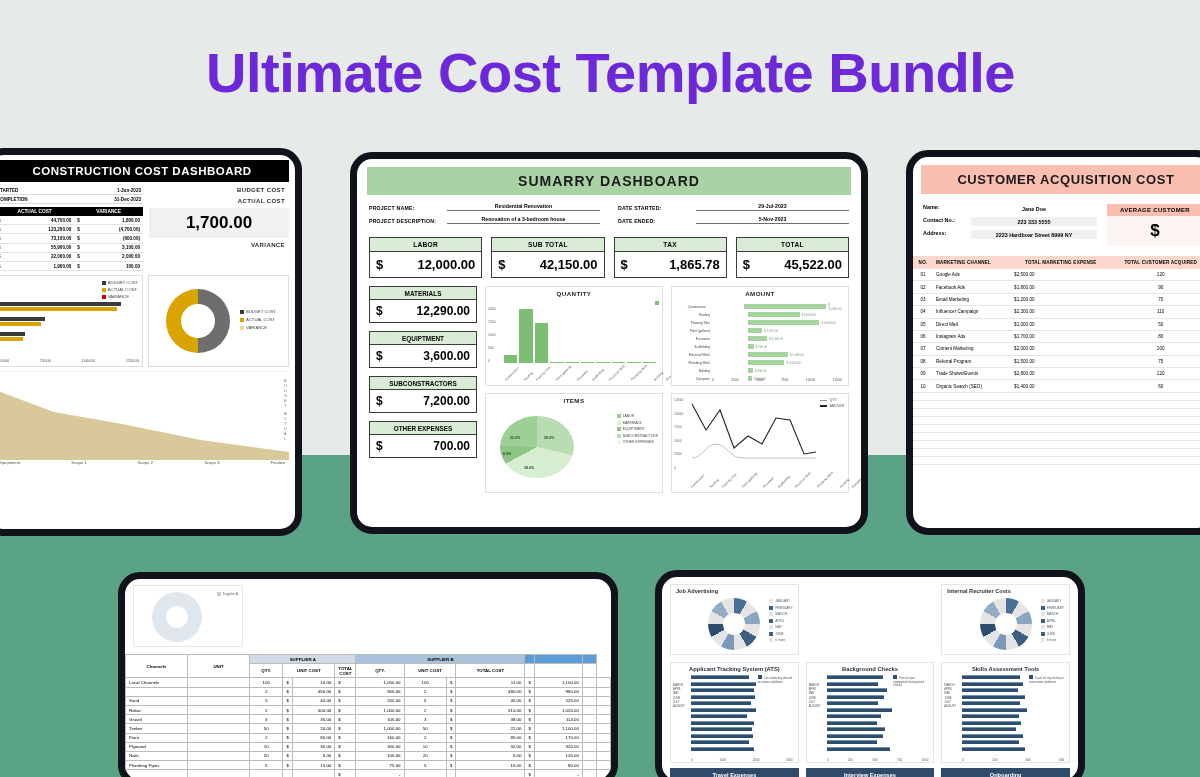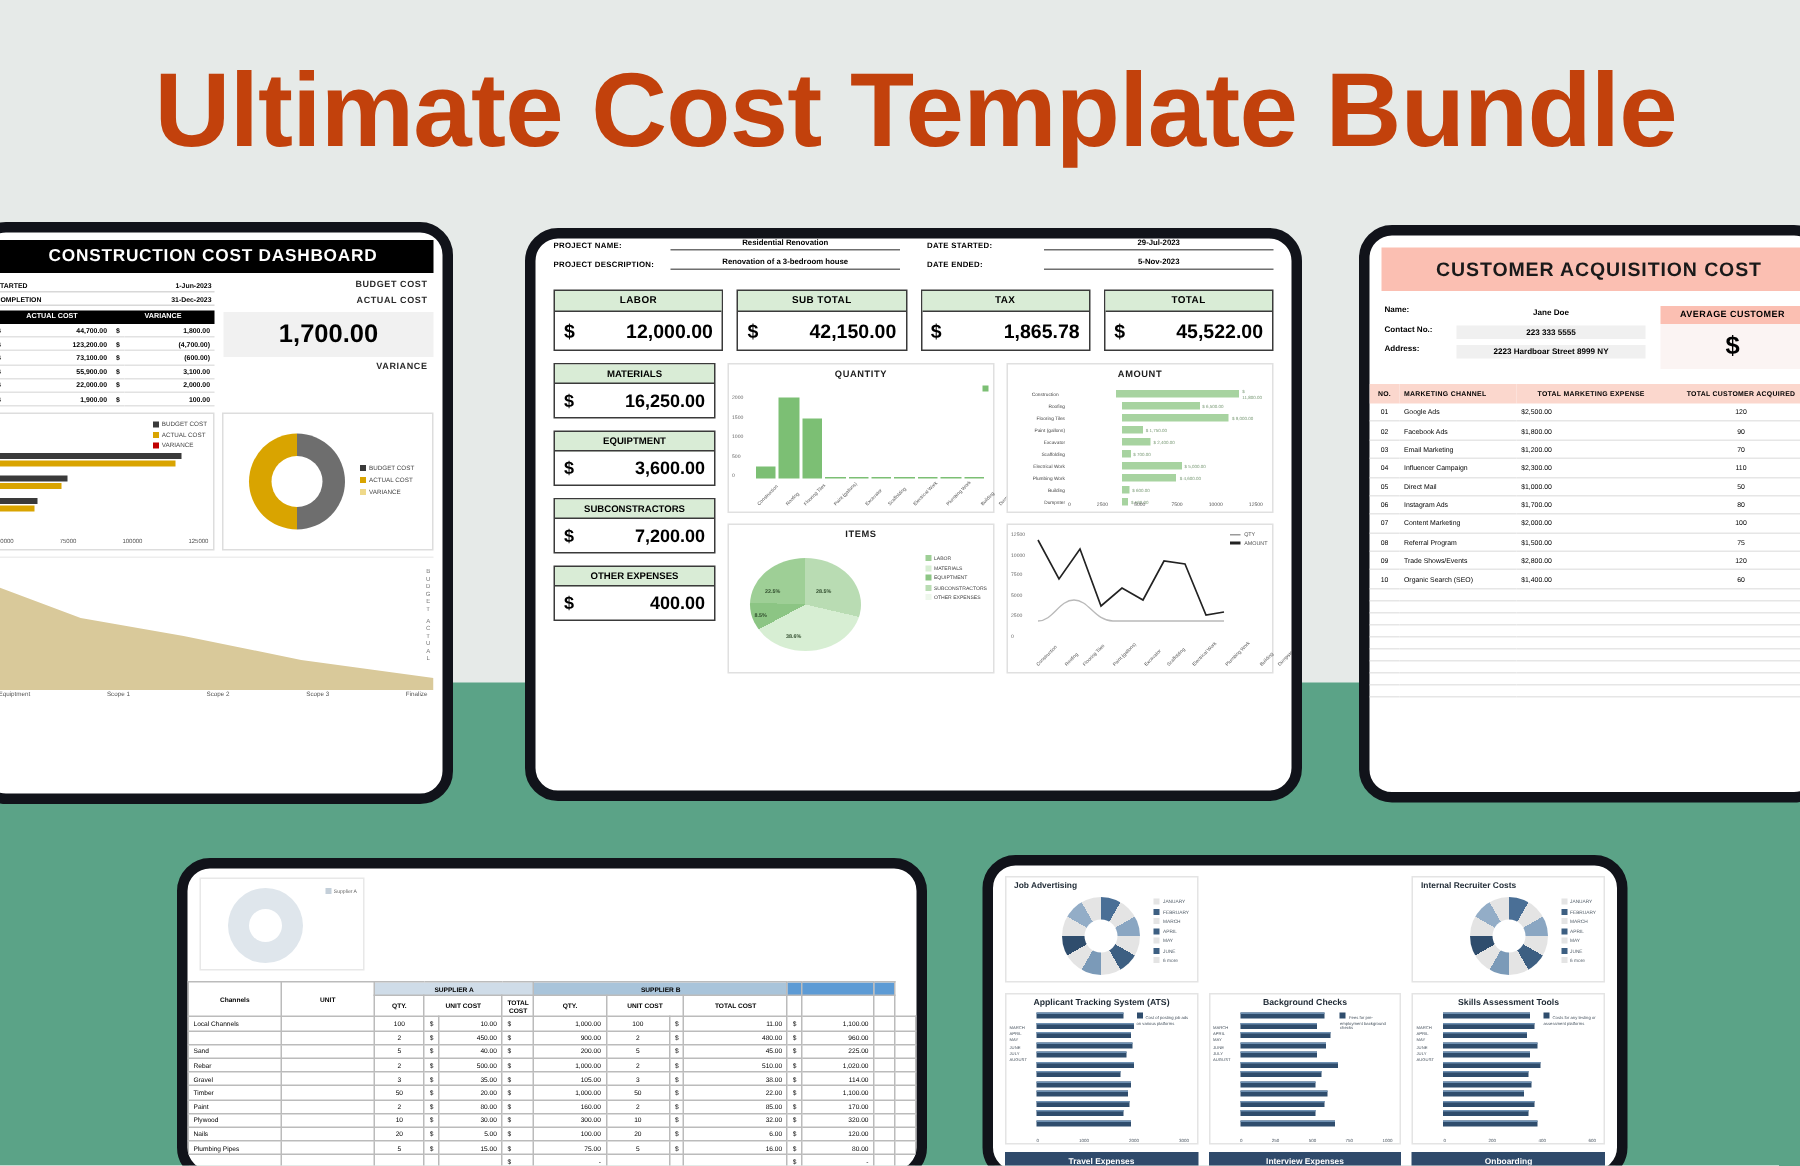--- a/index.html
+++ b/index.html
@@ -7,21 +7,21 @@
     width: 1200px; height: 777px; overflow: hidden;
     font-family: "Liberation Sans", sans-serif;
     background: #e8ecea; position: relative;
   }
   .bg-top { position:absolute; left:0; top:0; width:1200px; height:455px; background:#e6eae8; }
   .bg-bottom { position:absolute; left:0; top:455px; width:1200px; height:322px; background:#5ba387; }
 
   
   .header { position:absolute; left:0; top:18px; width:1200px; height:110px; display:flex; align-items:center; justify-content:center; }
   .h-40 { font-size:78px; font-weight:700; color:#17533f; letter-spacing:-1px; line-height:1; }
-  .h-rest { font-size:70px; font-weight:600; color:#c2410c; letter-spacing:-0.5px; line-height:1; margin-left:21px; }
+  .h-rest { font-size:56px; font-weight:600; color:#6d28d9; letter-spacing:-0.5px; line-height:1; margin-left:21px; }
 
   
   .panel { position:absolute; background:#fff; border:7px solid #11131a; border-radius:22px; overflow:hidden; }
 
   
   #p-construction { left:-18px; top:148px; width:320px; height:388px; }
   .cc-title { background:#000; color:#fff; font-size:11.5px; font-weight:700; letter-spacing:.5px; text-align:center; padding:5px 0; margin:5px 6px 4px 6px; }
   .cc-body { display:flex; padding:0 6px; gap:6px; }
   .cc-left { width:148px; }
   .cc-dates { font-size:4.6px; font-weight:700; }
@@ -302,20 +302,21 @@
       <span>Finalize</span>
     </div>
     <div class="area-vert">
       <div>B<br>U<br>D<br>G<br>E<br>T</div>
       <div style="margin-top:3px">A<br>C<br>T<br>U<br>A<br>L</div>
     </div>
   </div>
 </div>
 
 <div class="panel" id="p-summary">
+  <div class="sd-title">SUMARRY DASHBOARD</div>
   <div class="sd-meta">
     <div class="sd-col">
       <div class="sd-row">
           <span class="lab">PROJECT NAME:</span>
           <span class="val">Residential Renovation</span>
         </div>
       <div class="sd-row">
           <span class="lab">PROJECT DESCRIPTION:</span>
           <span class="val">Renovation of a 3-bedroom house</span>
         </div>
@@ -360,42 +361,42 @@
           <span>45,522.00</span>
         </div>
    </div>
     </div>
   <div class="sd-main">
     <div class="sd-left" id="sd-sidecards">
         <div class="minicard">
      <div class="kh">MATERIALS</div>
      <div class="kv">
             <span>$</span>
-            <span>16,250.00</span>
+            <span>12,290.00</span>
           </div>
    </div>
         <div class="minicard">
      <div class="kh">EQUIPTMENT</div>
      <div class="kv">
             <span>$</span>
             <span>3,600.00</span>
           </div>
    </div>
         <div class="minicard">
      <div class="kh">SUBCONSTRACTORS</div>
      <div class="kv">
             <span>$</span>
             <span>7,200.00</span>
           </div>
    </div>
         <div class="minicard">
      <div class="kh">OTHER EXPENSES</div>
      <div class="kv">
             <span>$</span>
-            <span>400.00</span>
+            <span>700.00</span>
           </div>
    </div>
       </div>
     <div class="sd-right">
       <div class="chrow">
 
         <div class="chart-box">
           <div class="ch-title">QUANTITY</div>
           <div class="yax">
             <span>2000</span>

